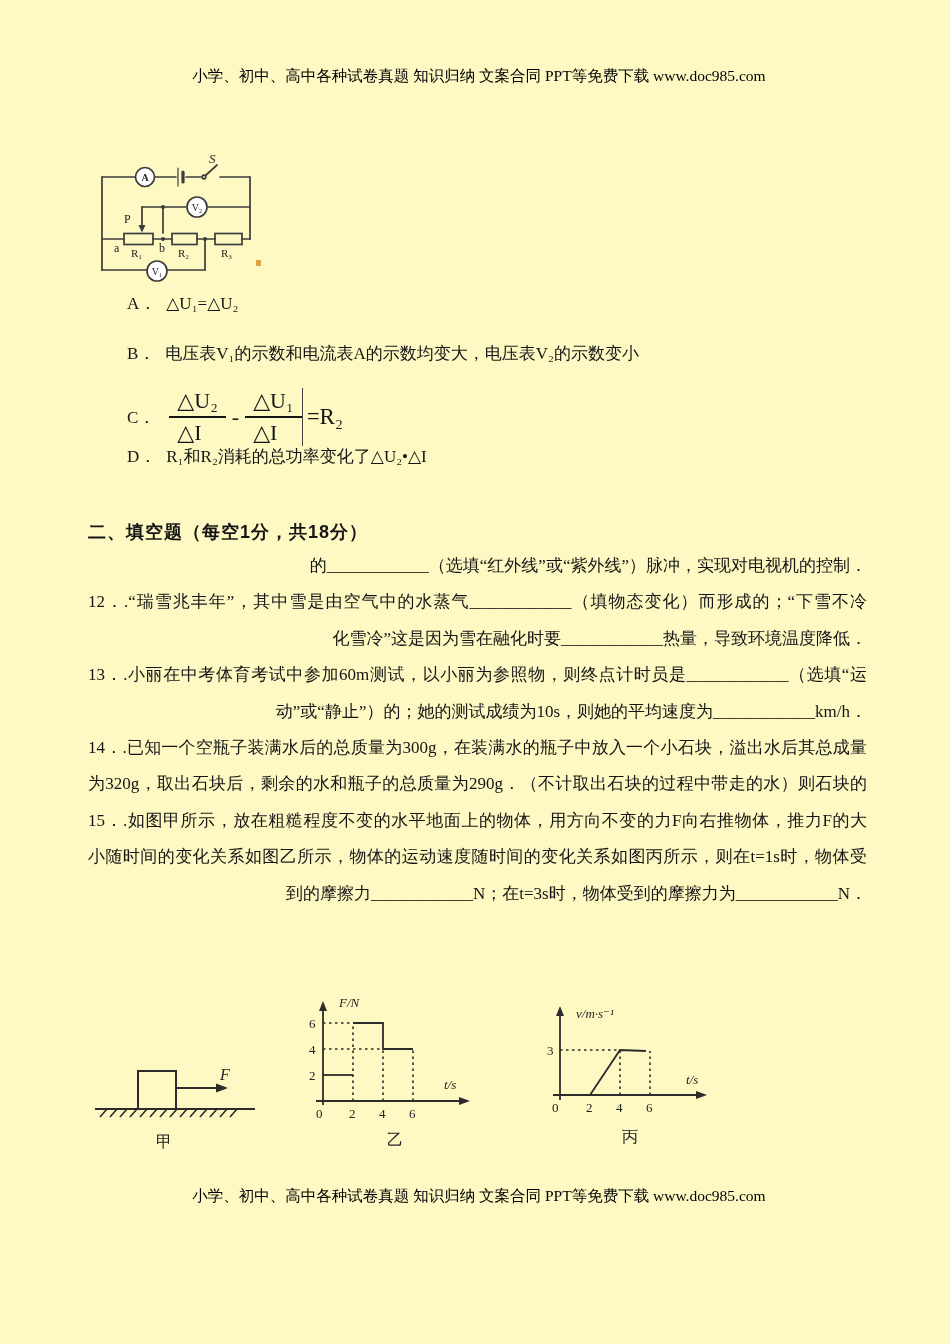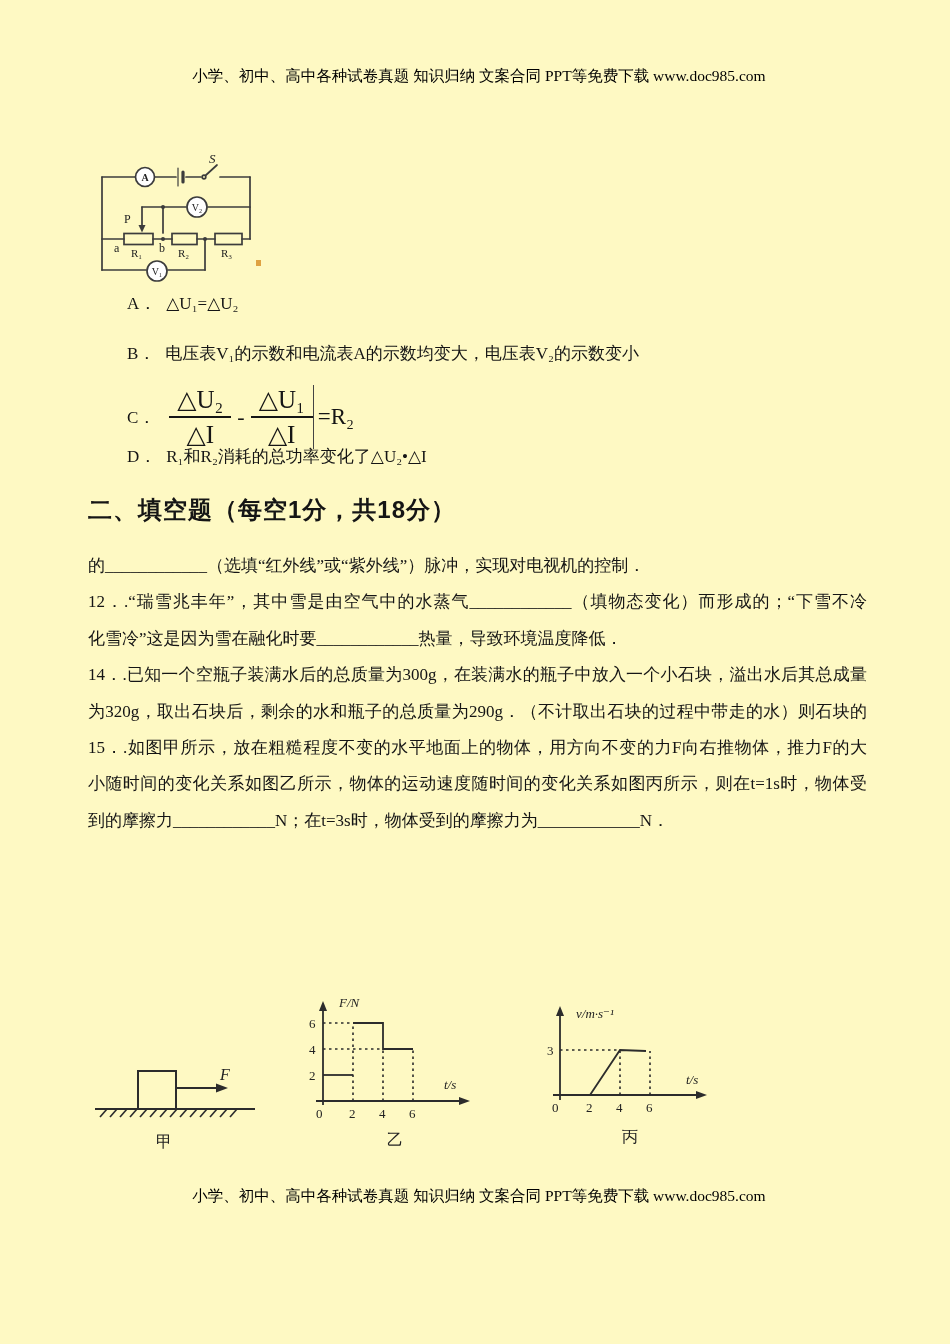--- a/index.html
+++ b/index.html
@@ -15,36 +15,36 @@
   .circuit{position:absolute;left:92px;top:145px;}
   .accent-dot{position:absolute;left:256px;top:260px;width:5px;height:6px;}
 
   
   .option{position:absolute;left:88px;width:790px;font-size:17px;line-height:36px;white-space:nowrap;margin-left:39px;}
   .option .opt-label{margin-right:10px;}
   .option--a{top:286px;}
   .option--b{top:336px;}
   .option--c{top:384px;height:66px;line-height:normal;display:flex;align-items:center;}
   .option--d{top:439px;}
-  .frac{display:inline-block;text-align:center;font-size:25px;margin:0 4px;vertical-align:middle;}
+  .frac{display:inline-block;text-align:left;font-size:22px;margin:0 4px;vertical-align:middle;}
   .frac .num{display:block;border-bottom:2px solid #151515;padding:0 8px 2px;}
   .frac .den{display:block;padding:2px 8px 0;}
   .frac--artifact{border-right:1.5px solid #444;}
   .frac-minus{font-size:22px;margin:0 2px;}
   .frac-equals{font-size:23px;}
 
   
   .section-title{
-    position:absolute;left:88px;top:494px;font-size:24px;font-weight:bold;
+    position:absolute;left:88px;top:520px;font-size:18px;font-weight:bold;
     font-family:"Liberation Sans","DejaVu Sans",sans-serif;letter-spacing:1px;
   }
 
   
   .questions{position:absolute;left:88px;top:548px;width:779px;font-size:17px;}
-  .q-line{line-height:36.4px;min-height:36.4px;}
+  .q-line{line-height:36.4px;min-height:36.4px;text-align:right;}
   .q-line.fill{text-align:justify;text-align-last:justify;text-justify:inter-character;}
   .q-line sub{font-size:11px;}
 
   
   .fig{position:absolute;}
   .fig--jia{left:90px;top:1018px;}
   .fig--yi{left:303px;top:993px;}
   .fig--bing{left:538px;top:998px;}
   svg text{font-family:"Liberation Serif","DejaVu Serif",serif;fill:#222;}
 </style>
@@ -138,20 +138,22 @@
   <div class="option option--d">
     <span class="opt-label">D．</span><span>R₁和R₂消耗的总功率变化了△U₂•△I</span>
   </div>
 
   <div class="section-title">二、填空题（每空1分，共18分）</div>
 
   <div class="questions">
       <div class="q-line">的____________（选填“红外线”或“紫外线”）脉冲，实现对电视机的控制．</div>
       <div class="q-line fill">12．.“瑞雪兆丰年”，其中雪是由空气中的水蒸气____________（填物态变化）而形成的；“下雪不冷</div>
       <div class="q-line">化雪冷”这是因为雪在融化时要____________热量，导致环境温度降低．</div>
+      <div class="q-line fill">13．.小丽在中考体育考试中参加60m测试，以小丽为参照物，则终点计时员是____________（选填“运</div>
+      <div class="q-line">动”或“静止”）的；她的测试成绩为10s，则她的平均速度为____________km/h．</div>
       <div class="q-line fill">14．.已知一个空瓶子装满水后的总质量为300g，在装满水的瓶子中放入一个小石块，溢出水后其总成量</div>
       <div class="q-line fill">为320g，取出石块后，剩余的水和瓶子的总质量为290g．（不计取出石块的过程中带走的水）则石块的</div>
       <div class="q-line fill">15．.如图甲所示，放在粗糙程度不变的水平地面上的物体，用方向不变的力F向右推物体，推力F的大</div>
       <div class="q-line fill">小随时间的变化关系如图乙所示，物体的运动速度随时间的变化关系如图丙所示，则在t=1s时，物体受</div>
       <div class="q-line">到的摩擦力____________N；在t=3s时，物体受到的摩擦力为____________N．</div>
     </div>
 
   <svg class="fig fig--jia" width="210" height="135" viewBox="0 0 210 135">
     <g stroke="#2c2c2c" stroke-width="2" fill="none">
       <path d="M5 91 H165"></path>

